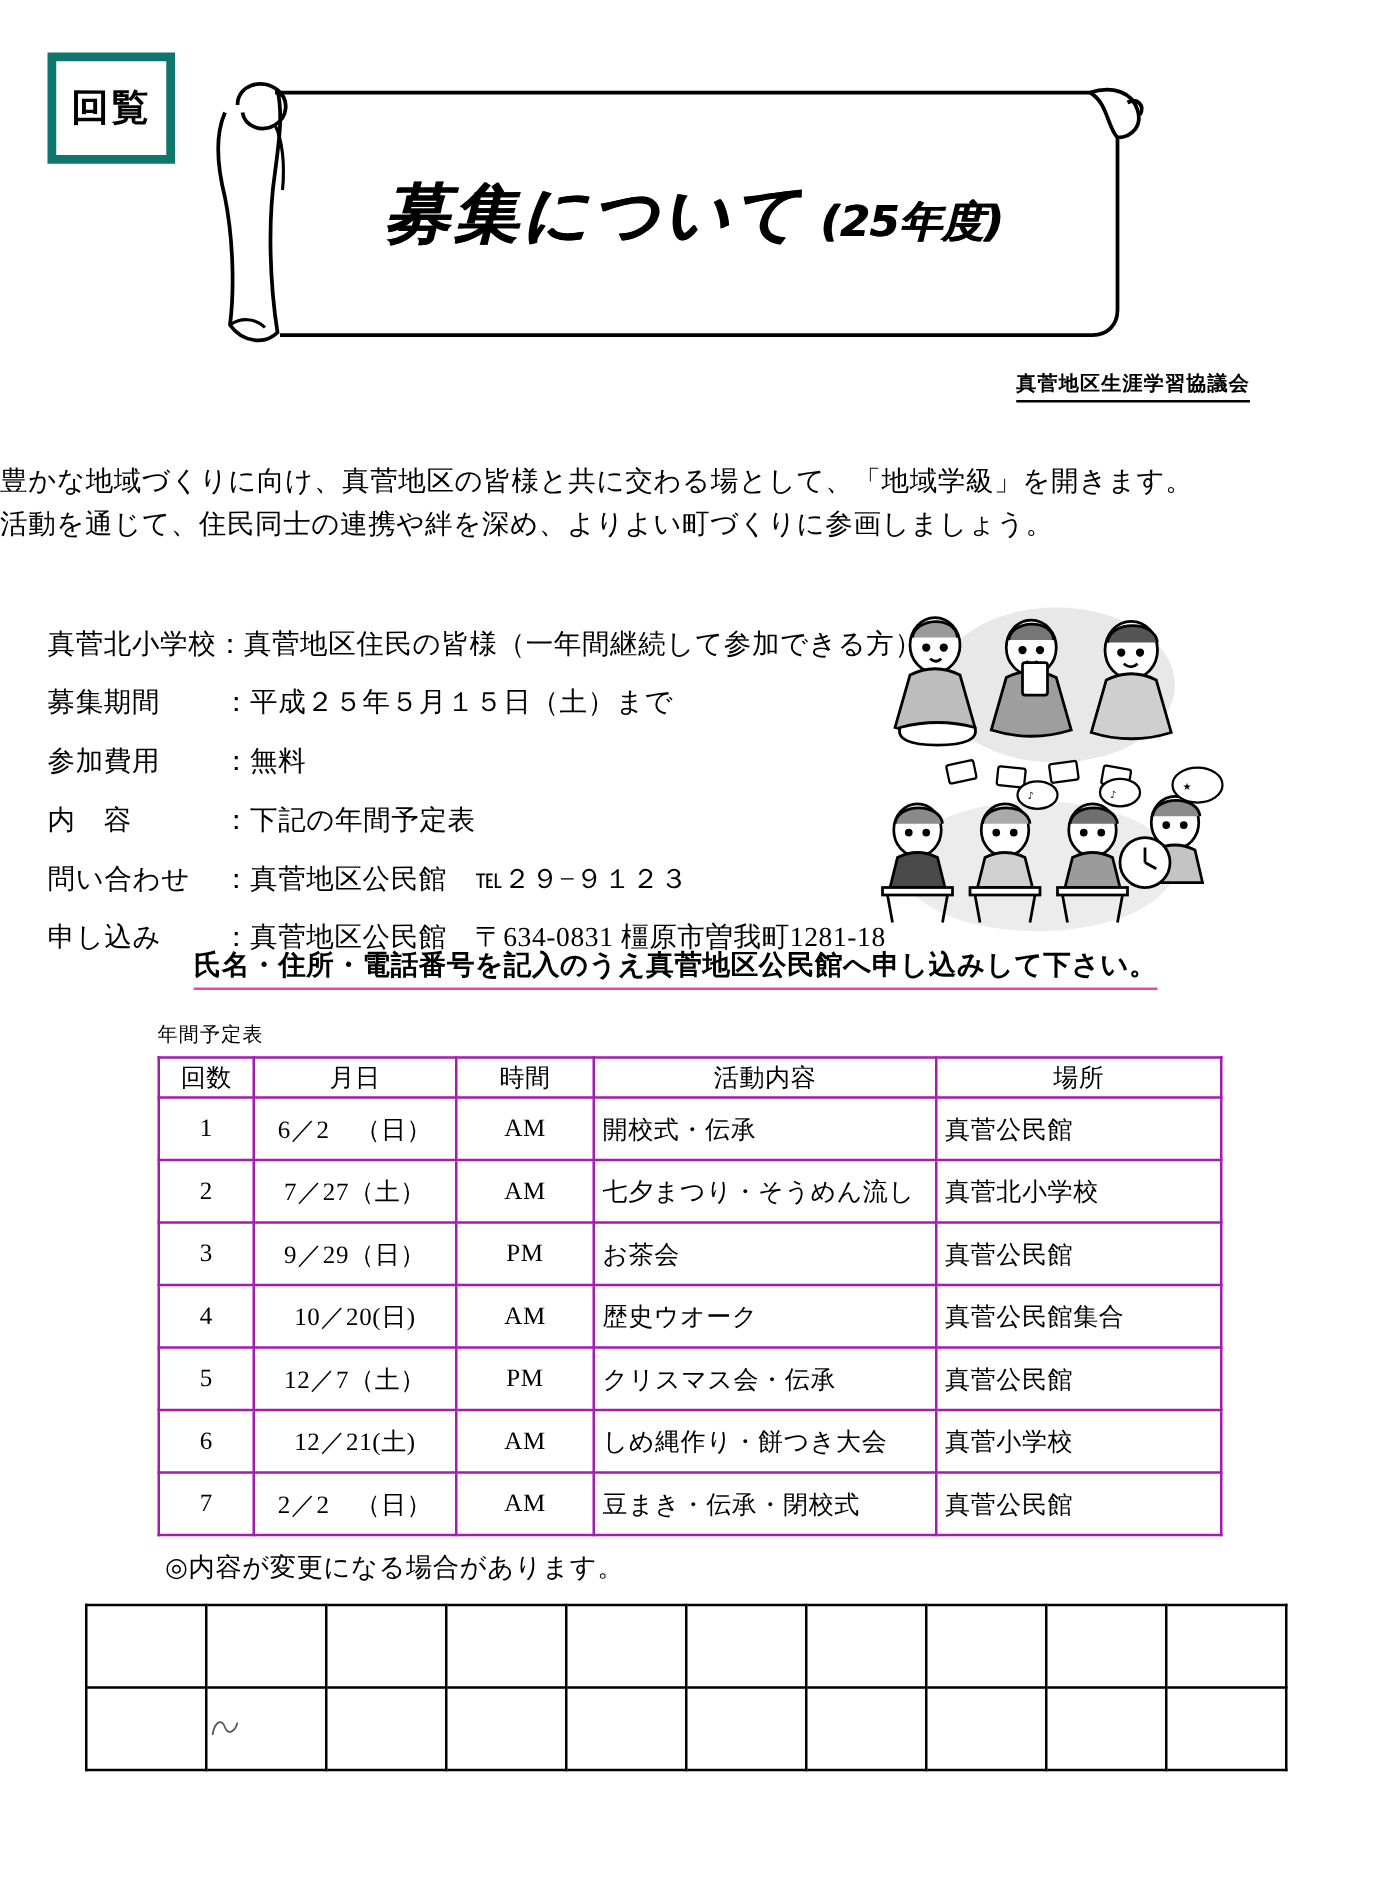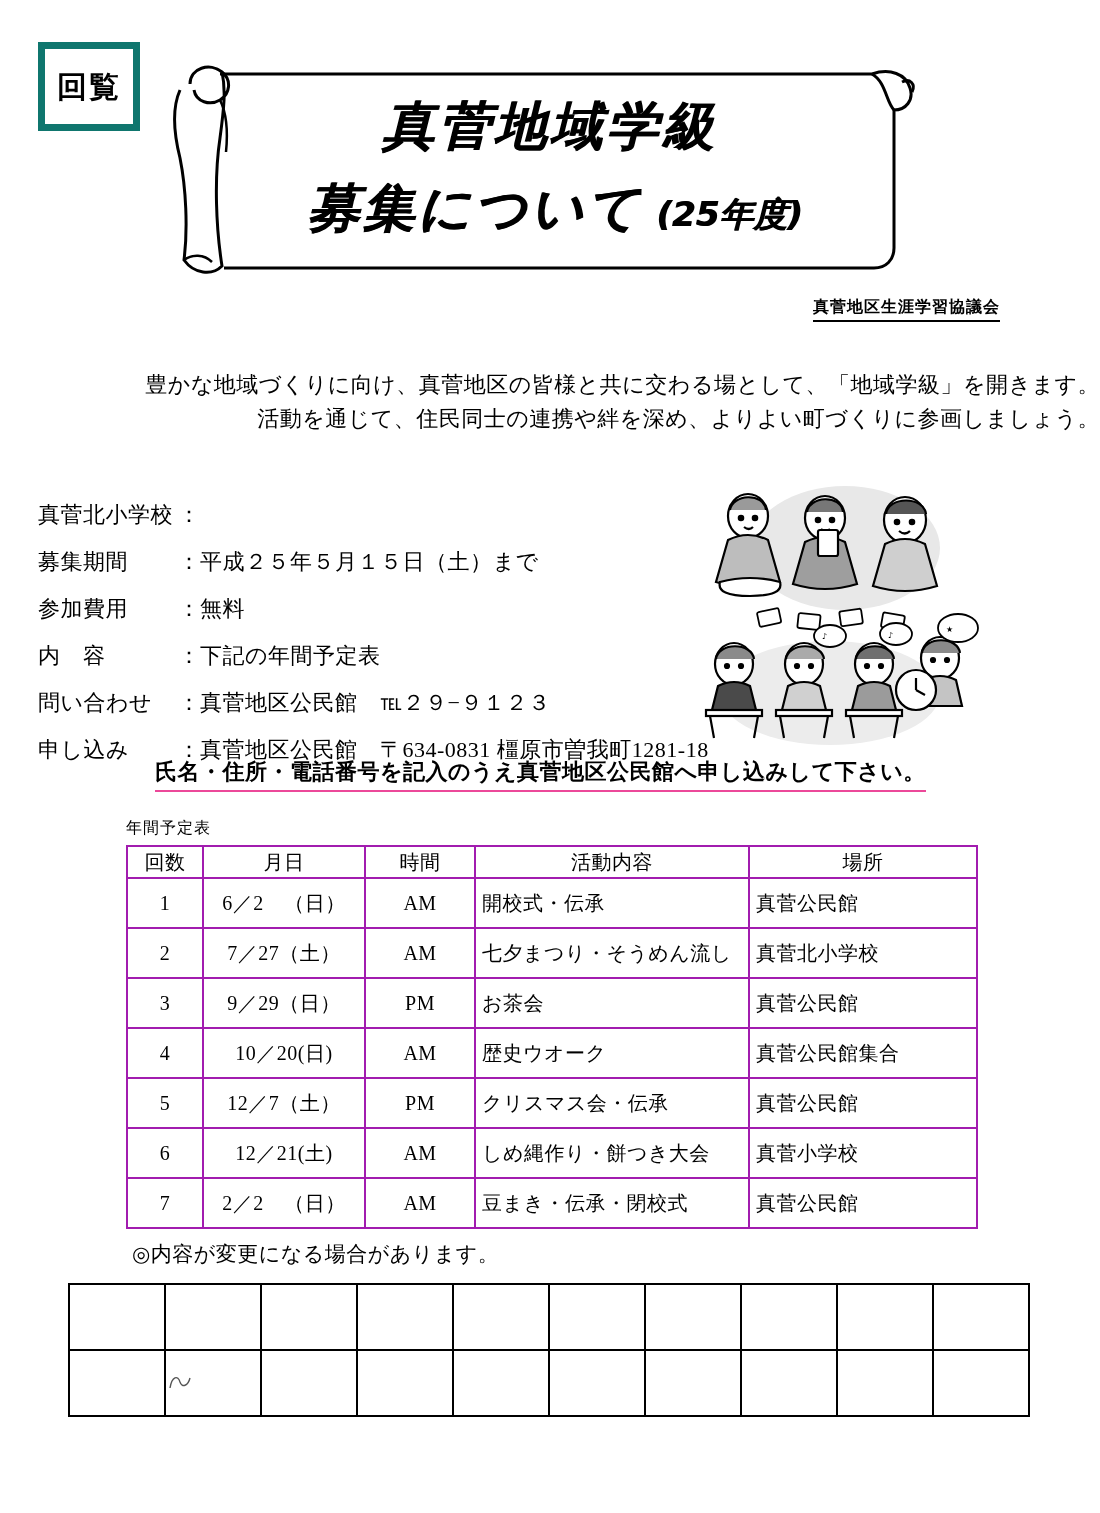--- a/index.html
+++ b/index.html
@@ -101,21 +101,21 @@
     border-bottom: 2px solid #000;
     padding-bottom: 2px;
   }
 
   
   .intro {
     position: absolute;
     left: 0;
     top: 368px;
     width: 1100px;
-    text-align: right;
+    text-align: left;
     font-size: 22px;
     line-height: 34px;
     letter-spacing: 0.5px;
   }
   .intro div { white-space: nowrap; }
 
   
   .info {
     position: absolute;
     left: 38px;
@@ -245,39 +245,39 @@
              M30 42 C22 60, 24 86, 30 110 C36 140, 38 180, 34 212 C44 226, 62 228, 72 218
              C66 180, 64 130, 70 90 C74 60, 76 42, 72 24" fill="none" stroke="#000" stroke-width="3"></path>
     <path d="M70 26 L722 26 C740 20, 756 26, 760 40 C764 52, 756 62, 744 62
              L744 200 C744 212, 736 220, 724 220 L74 220" fill="none" stroke="#000" stroke-width="3"></path>
     <path d="M722 26 C736 34, 736 54, 744 62" fill="none" stroke="#000" stroke-width="3"></path>
     <path d="M752 34 C760 30, 766 36, 762 44" fill="none" stroke="#000" stroke-width="3"></path>
     <path d="M34 212 C42 206, 54 206, 62 214" fill="none" stroke="#000" stroke-width="2.5"></path>
     <path d="M70 52 C76 64, 78 84, 76 104" fill="none" stroke="#000" stroke-width="2.5"></path>
   </svg>
   <div class="banner-text">
-    <div class="banner-line1">真菅地域学級</div>
     <div class="banner-line2row">
       <div class="banner-line2">募集について</div>
       <div class="banner-year">(25年度)</div>
     </div>
   </div>
 </div>
 
 <div class="org">真菅地区生涯学習協議会</div>
 
 <div class="intro">
   <div>豊かな地域づくりに向け、真菅地区の皆様と共に交わる場として、「地域学級」を開きます。</div>
   <div>活動を通じて、住民同士の連携や絆を深め、よりよい町づくりに参画しましょう。</div>
 </div>
 
 <div class="info">
   <div class="info-row">
     <span class="info-label">真菅北小学校</span>
     <span class="info-colon">：</span>
+    <span class="info-value">真菅地区住民の皆様（一年間継続して参加できる方）</span>
   </div>
   <div class="info-row">
     <span class="info-label">募集期間</span>
     <span class="info-colon">：</span>
     <span class="info-value">平成２５年５月１５日（土）まで</span>
   </div>
   <div class="info-row">
     <span class="info-label">参加費用</span>
     <span class="info-colon">：</span>
     <span class="info-value">無料</span>

